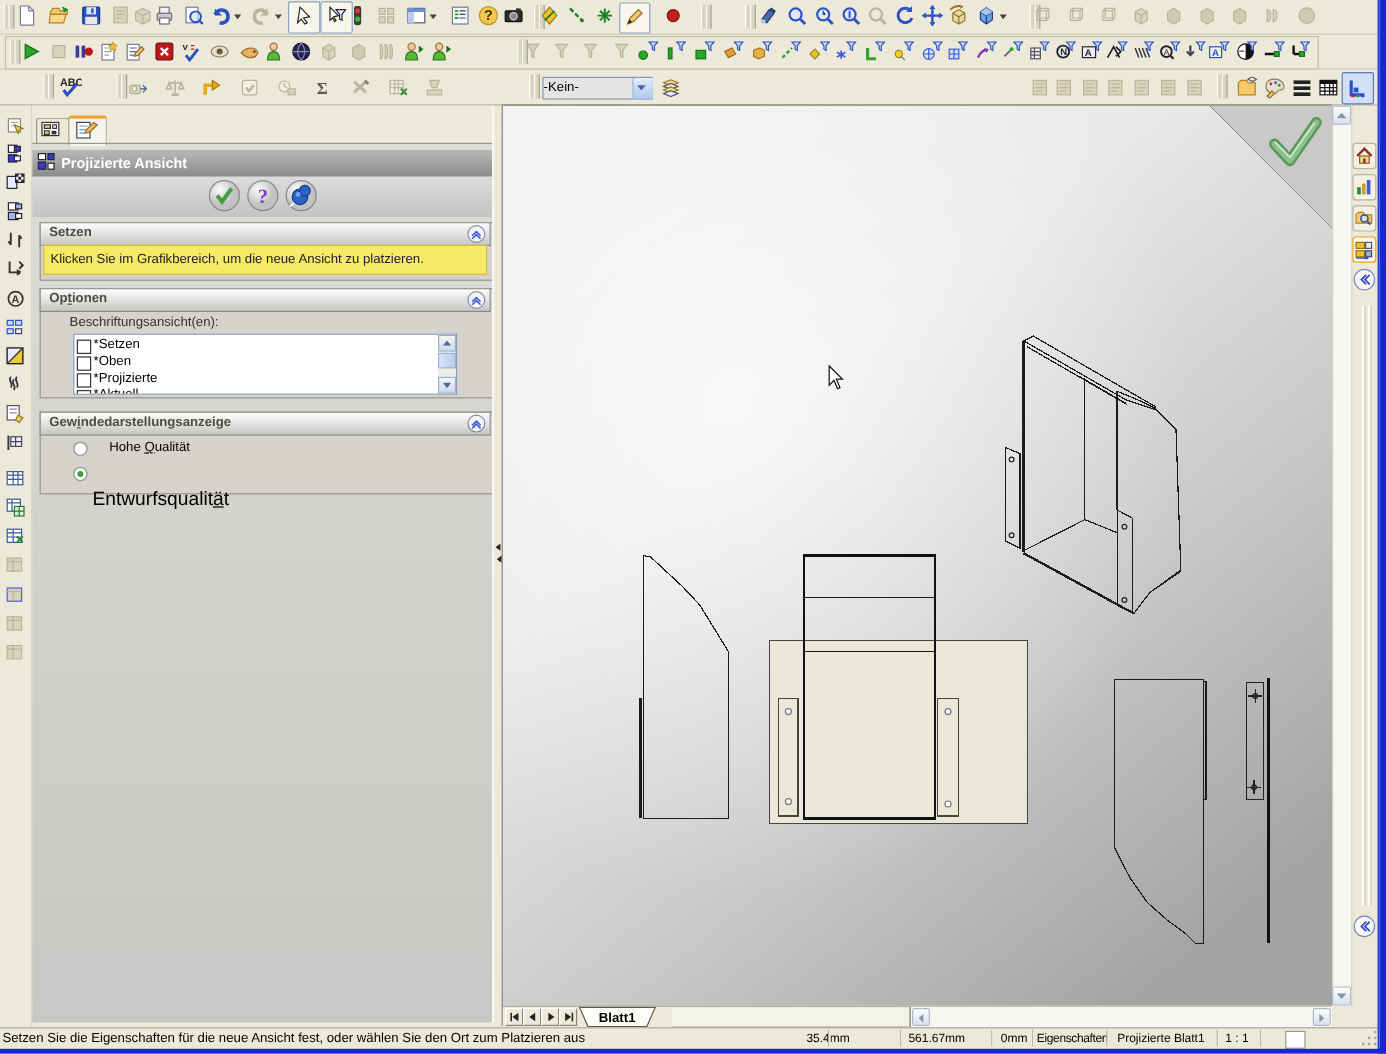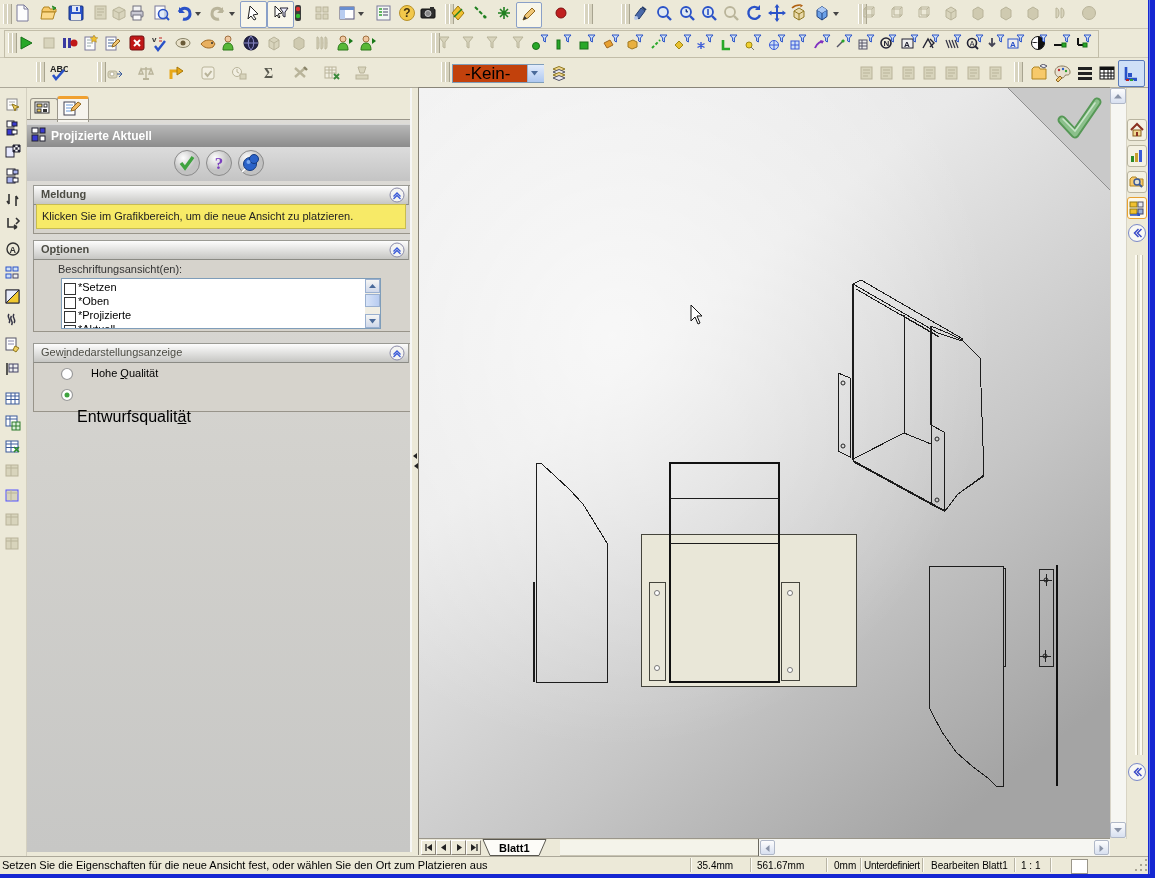--- a/index.html
+++ b/index.html
@@ -496,21 +496,21 @@
     <rect x="2" y="3" width="11" height="11" fill="#f2efe2" stroke="#b9b49a"></rect>
     <path d="M2 6h11M2 9h11M6 3v11M9 3v11" stroke="#b9b49a"></path>
     <path d="M11 10l5 5M16 10l-5 5" stroke="#3a8a3a" stroke-width="1.8"></path>
   </svg>
 <svg style="position:absolute;left:353px;top:64px" width="18" height="18">
     <path d="M5 3h8l-2 6h-4z" fill="#d8d4bc" stroke="#b9b49a"></path>
     <rect x="3" y="11" width="12" height="4" fill="#d8d4bc" stroke="#b9b49a"></rect>
   </svg>
 <div class="grip" style="left:441px;top:62px;height:20px"></div>
 <div class="grip" style="left:445px;top:62px;height:20px"></div>
-<div class="abs" style="left:452px;top:64px;width:92px;height:19px;background:#c2410c;border:1px solid #7f9db9;font-size:17px;line-height:17px;padding-left:12px;box-sizing:border-box;color:#000">-Kein-</div>
+<div class="abs" style="left:452px;top:64px;width:92px;height:19px;background:#e5e5e5;border:1px solid #7f9db9;font-size:11px;line-height:17px;padding-left:0;box-sizing:border-box;color:#000">-Kein-</div>
 <div class="abs" style="left:527px;top:65px;width:16px;height:17px;background:linear-gradient(#e3ecfb,#aec8f0);border-left:1px solid #9ab0d0"></div>
 <svg style="position:absolute;left:530px;top:70px" width="10" height="8">
     <path d="M1 1h7l-3.5 4.5z" fill="#4a6a9a"></path>
   </svg>
 <svg style="position:absolute;left:550px;top:64px" width="18" height="18">
     <path d="M3 5l6-2.5L15 5 9 7.5z" fill="#f0d890" stroke="#907820"></path>
     <path d="M3 8l6-2.5L15 8 9 10.5z" fill="#e8e8f0" stroke="#556"></path>
     <path d="M3 11l6-2.5 6 2.5-6 2.5z" fill="#f0d890" stroke="#907820"></path>
     <path d="M3 14l6-2.5 6 2.5-6 2.5z" fill="#e8e8f0" stroke="#556"></path>
   </svg>
@@ -681,21 +681,21 @@
     <path d="M9 8l6-6 3 2-6 6-4 1z" fill="#f0b860" stroke="#906820"></path>
   </svg>
 <div class="abs" style="left:27px;top:119px;width:383px;height:1px;background:#9a968a"></div>
 <div class="abs" style="left:27px;top:124px;width:383px;height:22px;background:linear-gradient(#b8b8b8,#8c8c8c);border-top:1px solid #d8d8d8;border-bottom:1px solid #4a4a4a"></div>
 <svg style="position:absolute;left:31px;top:127px" width="17" height="17">
     <rect x="1" y="1" width="6" height="5" fill="#fff" stroke="#223"></rect>
     <rect x="9" y="1" width="5" height="5" fill="#3a3ad0" stroke="#223"></rect>
     <rect x="1" y="8" width="6" height="6" fill="#3a3ad0" stroke="#223"></rect>
     <rect x="9" y="9" width="5" height="5" fill="#fff" stroke="#223"></rect>
   </svg>
-<div class="abs" style="left:51px;top:129px;font-size:12px;font-weight:bold;color:#fff">Projizierte Aktuell</div>
+<div class="abs" style="left:51px;top:129px;font-size:12px;font-weight:bold;color:#fff">Projizierte Ansicht</div>
 <div class="abs" style="left:27px;top:147px;width:383px;height:34px;background:linear-gradient(#dcdcdc,#c4c4c4)"></div>
 <svg style="position:absolute;left:173px;top:149px" width="28" height="28">
     <circle cx="14" cy="14" r="12.5" fill="url(#g)" stroke="#8a8a8a"></circle>
     <defs>
       <radialGradient id="g" cx="0.35" cy="0.3">
         <stop offset="0" stop-color="#fdfdfd"></stop>
         <stop offset="1" stop-color="#c2c2c2"></stop>
       </radialGradient>
     </defs>
     <path d="M8 14l4 5 8-11" fill="none" stroke="#3fa33f" stroke-width="3.4"></path>
@@ -718,21 +718,21 @@
         <stop offset="1" stop-color="#c2c2c2"></stop>
       </radialGradient>
     </defs>
     <circle cx="13" cy="15" r="6.5" fill="#2a62c8" stroke="#143a80"></circle>
     <circle cx="17" cy="10" r="4.5" fill="#2a62c8" stroke="#143a80"></circle>
     <circle cx="11.5" cy="13" r="2" fill="#7aa8ee"></circle>
     <path d="M8 20l-3 3" stroke="#fff" stroke-width="1.5"></path>
   </svg>
 <div class="abs" style="left:33px;top:185px;width:376px;height:47px;background:#d6d3cc;border:1px solid #98948a"></div>
 <div class="abs" style="left:33px;top:185px;width:374px;background:linear-gradient(#fdfdfd,#c6c6c3);height:18px;border:1px solid #9a9a94;border-bottom:1px solid #8a8a84">
-    <div style="position:absolute;left:7px;top:2px;font-size:11px;font-weight:bold;color:#4c4c44">Meldung</div>
+    <div style="position:absolute;left:7px;top:2px;font-size:11px;font-weight:bold;color:#4c4c44">Setzen</div>
     <svg style="position:absolute;right:3px;top:1px" width="16" height="16">
       <circle cx="8" cy="8" r="7" fill="#f4f4f2" stroke="#8a8aa8"></circle>
       <path d="M4.5 9.5L8 6l3.5 3.5M4.5 12L8 8.5l3.5 3.5" fill="none" stroke="#3a5ad8" stroke-width="1.3"></path>
     </svg>
   </div>
 <div class="abs" style="left:36px;top:204px;width:370px;height:25px;background:#f7ea67;border:1px solid #c8bc50;box-sizing:border-box;font-size:11px;color:#222;line-height:23px;padding-left:5px">Klicken Sie im Grafikbereich, um die neue Ansicht zu platzieren.</div>
 <div class="abs" style="left:33px;top:240px;width:376px;height:90px;background:#d6d3cc;border:1px solid #98948a"></div>
 <div class="abs" style="left:33px;top:240px;width:374px;background:linear-gradient(#fdfdfd,#c6c6c3);height:18px;border:1px solid #9a9a94;border-bottom:1px solid #8a8a84">
     <div style="position:absolute;left:7px;top:2px;font-size:11px;font-weight:bold;color:#4c4c44">Op<span style="text-decoration:underline">t</span>ionen</div>
     <svg style="position:absolute;right:3px;top:1px" width="16" height="16">
@@ -757,21 +757,21 @@
 <svg style="position:absolute;left:368px;top:283px" width="9" height="7">
     <path d="M4.5 1L8 5H1z" fill="#4a6a9a"></path>
   </svg>
 <div class="abs" style="left:365px;top:314px;width:15px;height:14px;background:linear-gradient(#f6f6f4,#cfd8ea);border:1px solid #9ab0d0;box-sizing:border-box"></div>
 <svg style="position:absolute;left:368px;top:318px" width="9" height="7">
     <path d="M1 1h7L4.5 5.5z" fill="#4a6a9a"></path>
   </svg>
 <div class="abs" style="left:365px;top:294px;width:15px;height:13px;background:linear-gradient(90deg,#d8e4f8,#b8ccf0);border:1px solid #9ab0d0;box-sizing:border-box"></div>
 <div class="abs" style="left:33px;top:343px;width:376px;height:67px;background:#d6d3cc;border:1px solid #98948a"></div>
 <div class="abs" style="left:33px;top:343px;width:374px;background:linear-gradient(#fdfdfd,#c6c6c3);height:18px;border:1px solid #9a9a94;border-bottom:1px solid #8a8a84">
-    <div style="position:absolute;left:7px;top:2px;font-size:11px;font-weight:normal;color:#4c4c44">Gew<span style="text-decoration:underline">i</span>ndedarstellungsanzeige</div>
+    <div style="position:absolute;left:7px;top:2px;font-size:11px;font-weight:bold;color:#4c4c44">Gew<span style="text-decoration:underline">i</span>ndedarstellungsanzeige</div>
     <svg style="position:absolute;right:3px;top:1px" width="16" height="16">
       <circle cx="8" cy="8" r="7" fill="#f4f4f2" stroke="#8a8aa8"></circle>
       <path d="M4.5 9.5L8 6l3.5 3.5M4.5 12L8 8.5l3.5 3.5" fill="none" stroke="#3a5ad8" stroke-width="1.3"></path>
     </svg>
   </div>
 <svg style="position:absolute;left:60px;top:367px" width="14" height="14">
     <circle cx="7" cy="7" r="5.5" fill="#fff" stroke="#9a9a9a" stroke-width="1.2"></circle>
   </svg>
 <div class="abs" style="left:91px;top:367px;font-size:11px;color:#000">Hohe <span style="text-decoration:underline">Q</span>ualität</div>
 <svg style="position:absolute;left:60px;top:388px" width="14" height="14">
@@ -940,25 +940,25 @@
 <svg style="position:absolute;left:764px;top:844px" width="7" height="9">
     <path d="M5.5 1L1.5 4.5l4 3.5z" fill="#8a94a8"></path>
   </svg>
 <div class="abs" style="left:1094px;top:840px;width:15px;height:15px;background:linear-gradient(#fdfdfd,#d8e0f0);border:1px solid #b0b8c8;border-radius:2px;box-sizing:border-box"></div>
 <svg style="position:absolute;left:1098px;top:844px" width="7" height="9">
     <path d="M1.5 1l4 3.5-4 3.5z" fill="#8a94a8"></path>
   </svg>
 <div class="abs" style="left:1110px;top:839px;width:38px;height:17px;background:#ece9d8"></div>
 <div class="abs" style="left:0;top:856px;width:1148px;height:18px;background:#ece9d8;border-top:1px solid #aca899"></div>
 <div class="abs" style="left:2px;top:859px;font-size:11px;color:#000">Setzen Sie die Eigenschaften für die neue Ansicht fest, oder wählen Sie den Ort zum Platzieren aus</div>
-<div class="abs" style="left:697px;top:860px;font-size:10px;color:#000">35.4mm</div>
+<div class="abs" style="left:672px;top:860px;font-size:10px;color:#000">35.4mm</div>
 <div class="abs" style="left:757px;top:860px;font-size:10px;color:#000">561.67mm</div>
 <div class="abs" style="left:834px;top:860px;font-size:10px;color:#000">0mm</div>
-<div class="abs" style="left:864px;top:860px;font-size:10px;color:#000;letter-spacing:-0.3px">Unterdefiniert</div>
-<div class="abs" style="left:931px;top:860px;font-size:10px;color:#000">Bearbeiten Blatt1</div>
+<div class="abs" style="left:864px;top:860px;font-size:10px;color:#000;letter-spacing:-0.3px">Eigenschaften</div>
+<div class="abs" style="left:931px;top:860px;font-size:10px;color:#000">Projizierte Blatt1</div>
 <div class="abs" style="left:1021px;top:860px;font-size:10px;color:#000">1 : 1</div>
 <div class="abs" style="left:690px;top:858px;width:1px;height:14px;background:#b8b4a4;border-right:1px solid #fdfcf6"></div>
 <div class="abs" style="left:750px;top:858px;width:1px;height:14px;background:#b8b4a4;border-right:1px solid #fdfcf6"></div>
 <div class="abs" style="left:826px;top:858px;width:1px;height:14px;background:#b8b4a4;border-right:1px solid #fdfcf6"></div>
 <div class="abs" style="left:860px;top:858px;width:1px;height:14px;background:#b8b4a4;border-right:1px solid #fdfcf6"></div>
 <div class="abs" style="left:922px;top:858px;width:1px;height:14px;background:#b8b4a4;border-right:1px solid #fdfcf6"></div>
 <div class="abs" style="left:1014px;top:858px;width:1px;height:14px;background:#b8b4a4;border-right:1px solid #fdfcf6"></div>
 <div class="abs" style="left:1050px;top:858px;width:1px;height:14px;background:#b8b4a4;border-right:1px solid #fdfcf6"></div>
 <div class="abs" style="left:1071px;top:859px;width:15px;height:13px;background:#fff;border:1px solid #9a968a"></div>
 <div class="abs" style="left:1135px;top:869px;width:2px;height:2px;background:#a8a494"></div>

